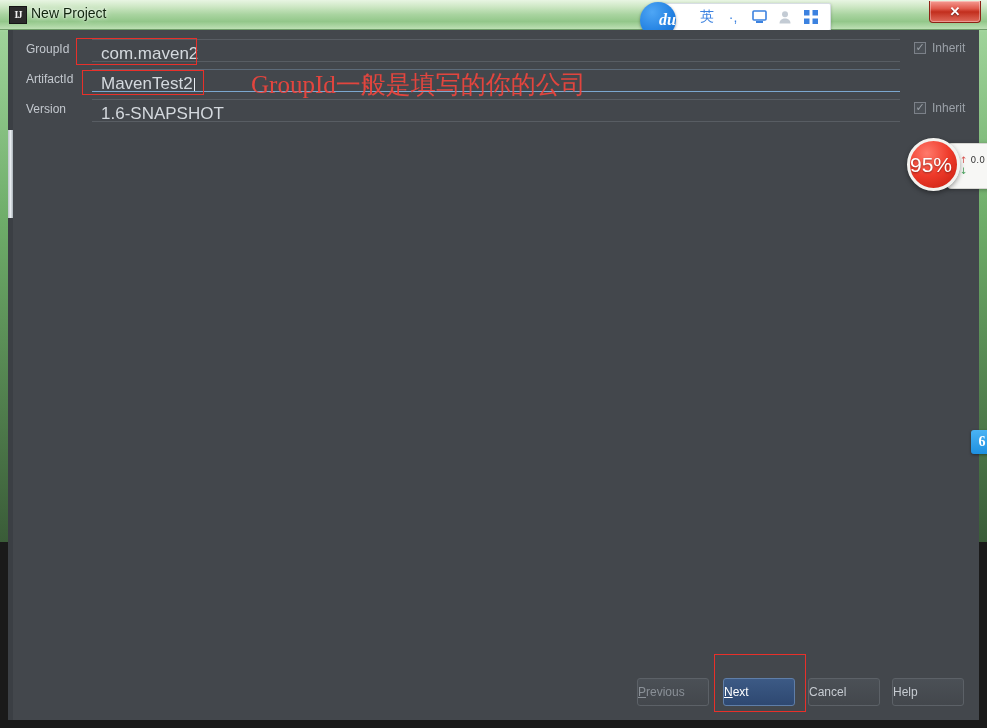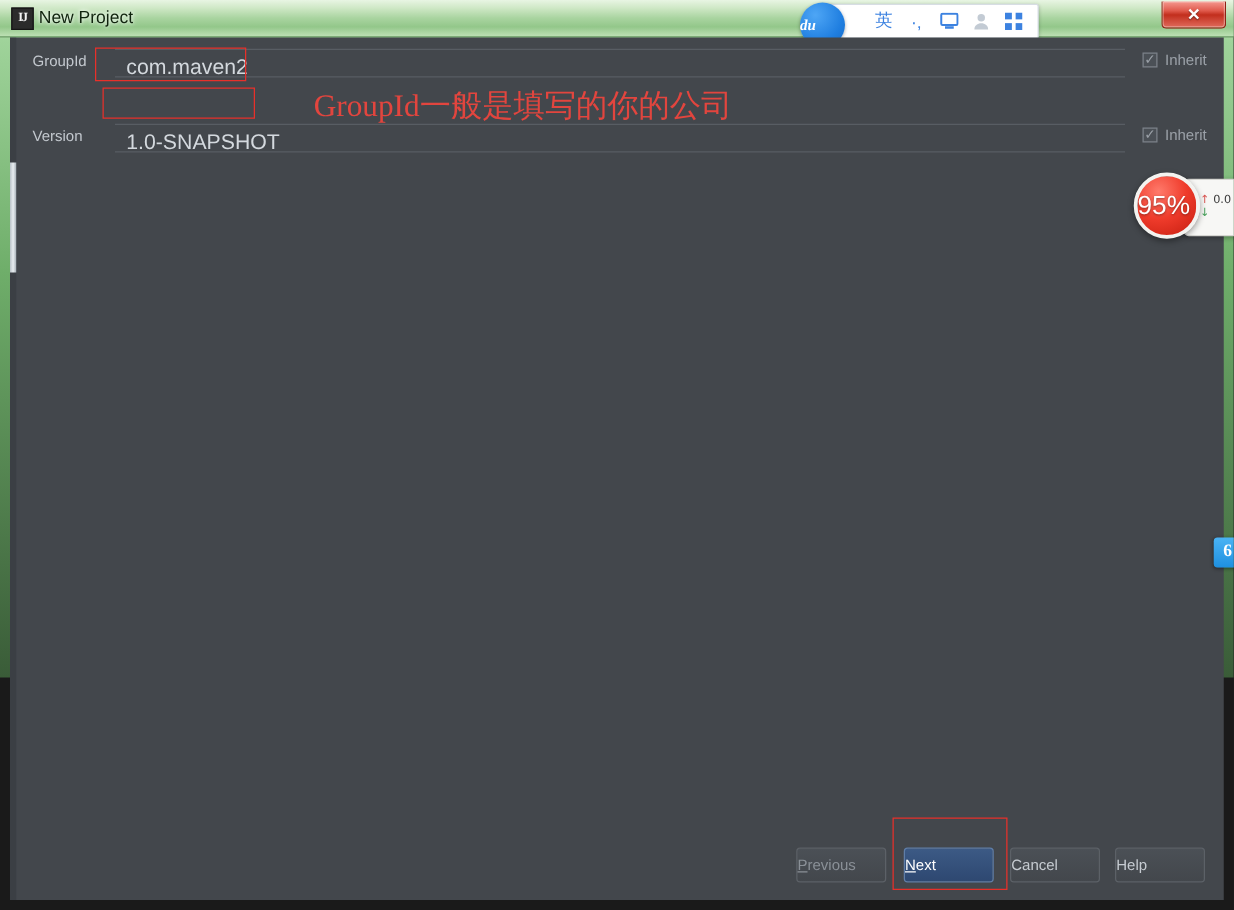--- a/index.html
+++ b/index.html
@@ -86,25 +86,25 @@
     padding-right: 6px;
     box-shadow: 0 1px 3px rgba(0,0,0,0.25);
   }
   #ime-logo {
     position: absolute;
     left: -16px; top: -2px;
     width: 36px; height: 36px;
     border-radius: 50%;
     background: radial-gradient(circle at 34% 28%, #4ea6f5 0%, #1f7ee0 62%, #1769c4 100%);
     color: #ffffff;
-    font-size: 12px;
+    font-size: 16px;
     font-style: italic;
     font-weight: bold;
     line-height: 36px;
-    text-align: left;
+    text-align: right;
     font-family: "Liberation Serif", serif;
     box-shadow: 0 1px 3px rgba(0,0,0,0.35);
     cursor: pointer;
   }
   .ime-item {
     width: 26px;
     height: 24px;
     display: flex;
     align-items: center;
     justify-content: center;
@@ -361,25 +361,31 @@
       <div class="row-label">GroupId</div>
       <div class="row-field">
         <span class="field-value">com.maven2</span>
       </div>
       <div class="inherit-box">
         <span class="checkbox">✓</span>
         <span class="inherit-label">Inherit</span>
       </div>
     </div>
 
+    <div class="form-row" style="top:39px;">
+      <div class="row-label">ArtifactId</div>
+      <div class="row-field focused">
+        <span class="field-value"><span>MavenTest2</span><span class="caret"></span></span>
+      </div>
+    </div>
 
     <div class="form-row" style="top:69px;">
       <div class="row-label">Version</div>
       <div class="row-field">
-        <span class="field-value">1.0-SNAPSHOT</span>
+        <span class="field-value">1.6-SNAPSHOT</span>
       </div>
       <div class="inherit-box">
         <span class="checkbox">✓</span>
         <span class="inherit-label">Inherit</span>
       </div>
     </div>
 
     <div class="anno-rect" style="left:68px; top:8px; width:119px; height:25px;"></div>
     <div class="anno-rect" style="left:74px; top:40px; width:120px; height:23px;"></div>
 

